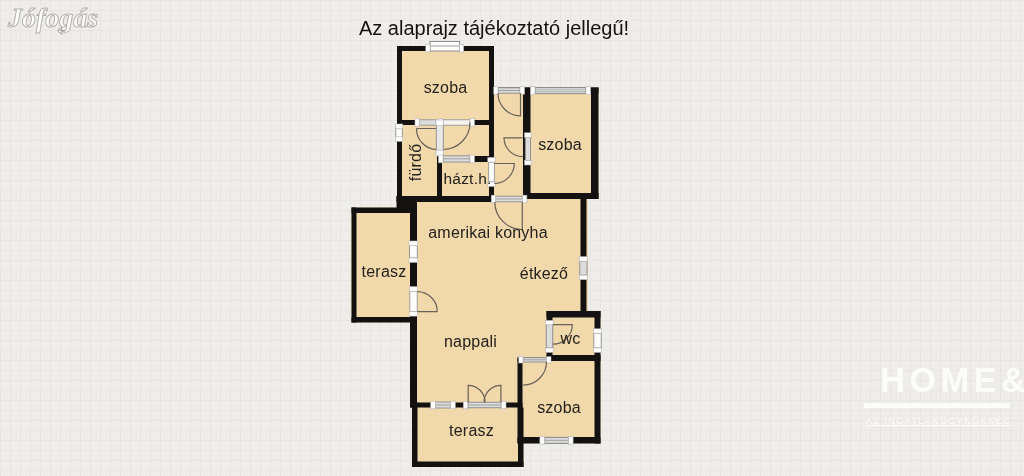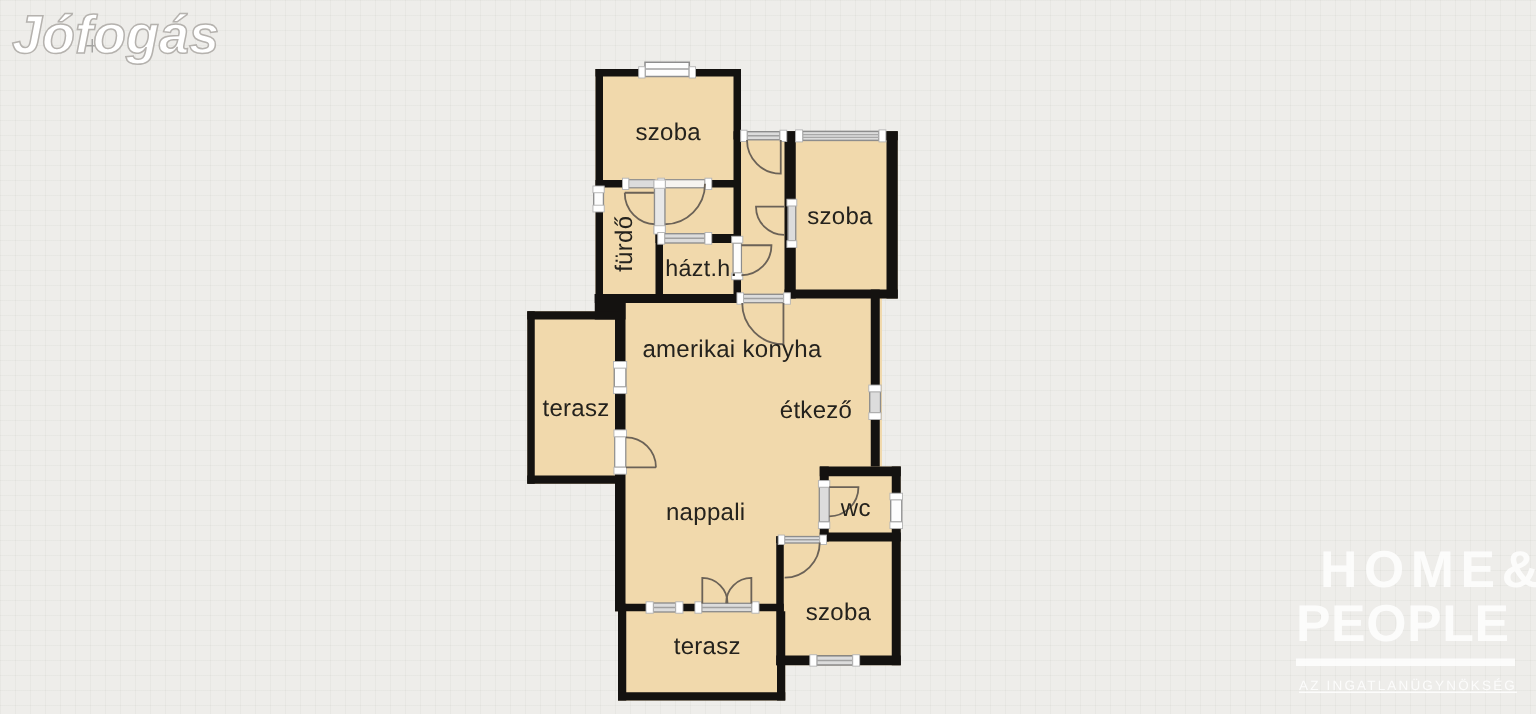--- a/index.html
+++ b/index.html
@@ -7,33 +7,34 @@
   .page{position:relative;width:1024px;height:476px;
     background-color:#eeedea;
     background-image:
       linear-gradient(to right, rgba(170,165,156,0.085) 1px, transparent 1px),
       linear-gradient(to bottom, rgba(170,165,156,0.085) 1px, transparent 1px);
     background-size:10px 10px;
   }
   svg{position:absolute;left:0;top:0;}
   .title{position:absolute;left:0;top:17px;width:988px;text-align:center;
     font-size:20px;color:#151310;letter-spacing:0px;}
-  .jofogas{position:absolute;left:8px;top:2px;font-size:36px;font-weight:bold;font-style:italic;
-    color:#fff;-webkit-text-stroke:1px #b5b2ae;letter-spacing:0px;}
+  .jofogas{position:absolute;left:8px;top:2px;font-size:28px;font-weight:bold;font-style:italic;
+    color:#fff;-webkit-text-stroke:1px #b5b2ae;letter-spacing:0px;font-family:Liberation Serif, serif;}
   .hp{position:absolute;right:14px;top:362px;width:146px;text-align:left;color:rgba(255,255,255,0.82);}
   .hp .l1{font-size:34.5px;font-weight:bold;line-height:36px;}
   .hp .s1{letter-spacing:4.4px;margin-left:16px;}
   .hp .s2{letter-spacing:0.4px;}
   .hp .bar{margin-top:5px;height:5px;background:rgba(255,255,255,0.82);}
   .hp .l3{margin-top:8px;font-size:9px;letter-spacing:1.45px;white-space:nowrap;padding-left:2px;text-decoration:underline;}
 </style>
 </head>
 <body>
 <div class="page">
 
+<div class="title">Az alaprajz tájékoztató jellegű!</div>
 
 <svg width="1024" height="476" viewBox="0 0 1024 476">
 <g>
 
 <polygon points="397,46 494,46 494,87.5 598.5,87.5 598.5,199 588,199 588,311 600.5,311 600.5,443.5 517.5,443.5 517.5,407.5 410,407.5 410,213 397,213" fill="#f1d9ac"></polygon>
 
 <rect x="351.5" y="207.5" width="60.5" height="115" fill="#f1d9ac"></rect>
 
 <rect x="412" y="402.5" width="111.5" height="64.5" fill="#f1d9ac"></rect>
 </g>
@@ -269,17 +270,17 @@
 
 <text x="559" y="413" font-size="16" text-anchor="middle">szoba</text>
 </g>
 
 <path d="M 61.5 26 L 61.5 35 M 57 30.5 L 66 30.5" stroke="#a3a3a1" stroke-width="1" fill="none"></path>
 </svg>
 
 <div class="jofogas">Jófogás</div>
 
 <div class="hp">
-  <div class="l1"><span class="s1">HOME&amp;</span><br><span class="s2">PEOPLE</span></div>
+  <div class="l1"><span class="s1">HOME&amp;</span><br></div>
   <div class="bar"></div>
   <div class="l3">AZ INGATLANÜGYNÖKSÉG</div>
 </div>
 </div>
 
 </body></html>

